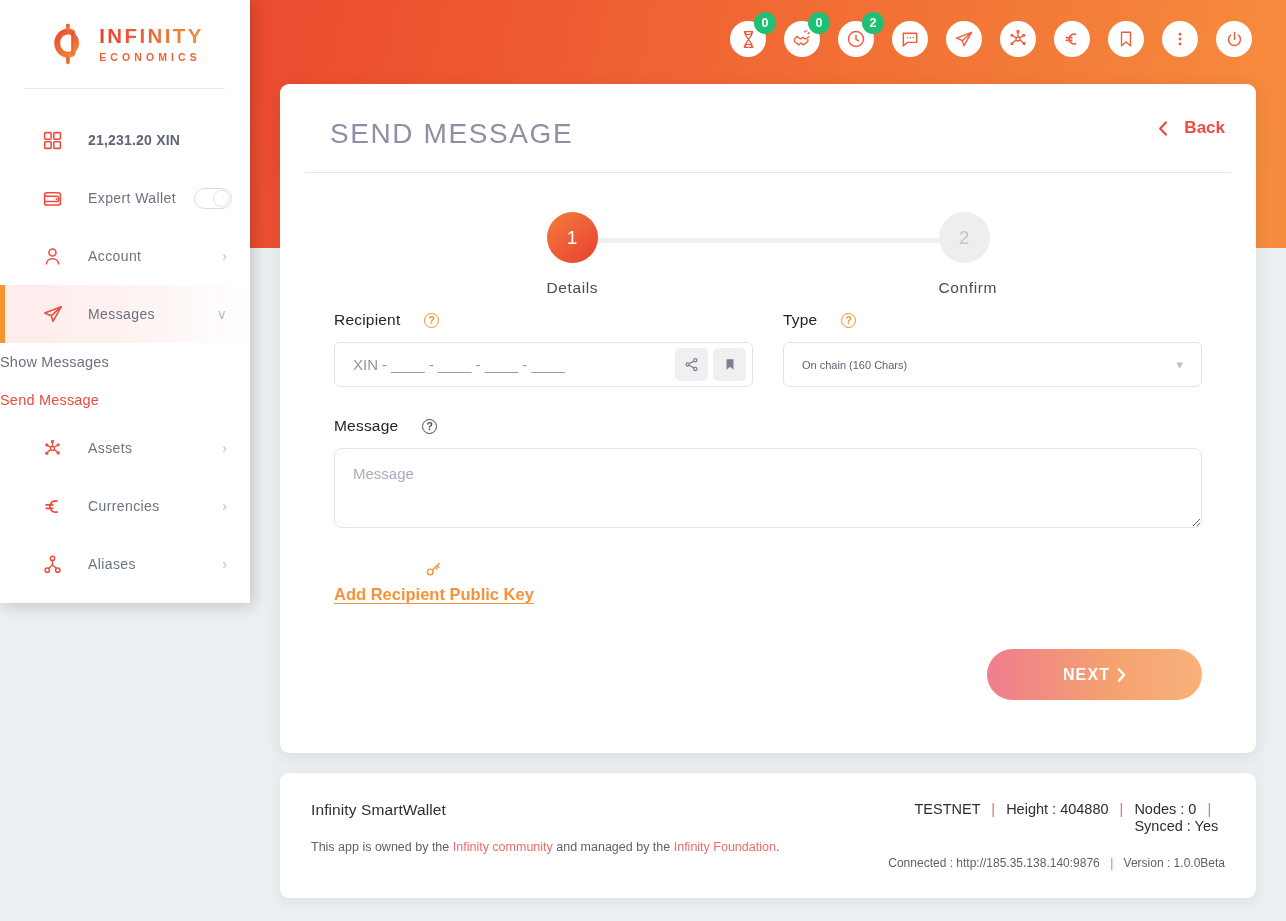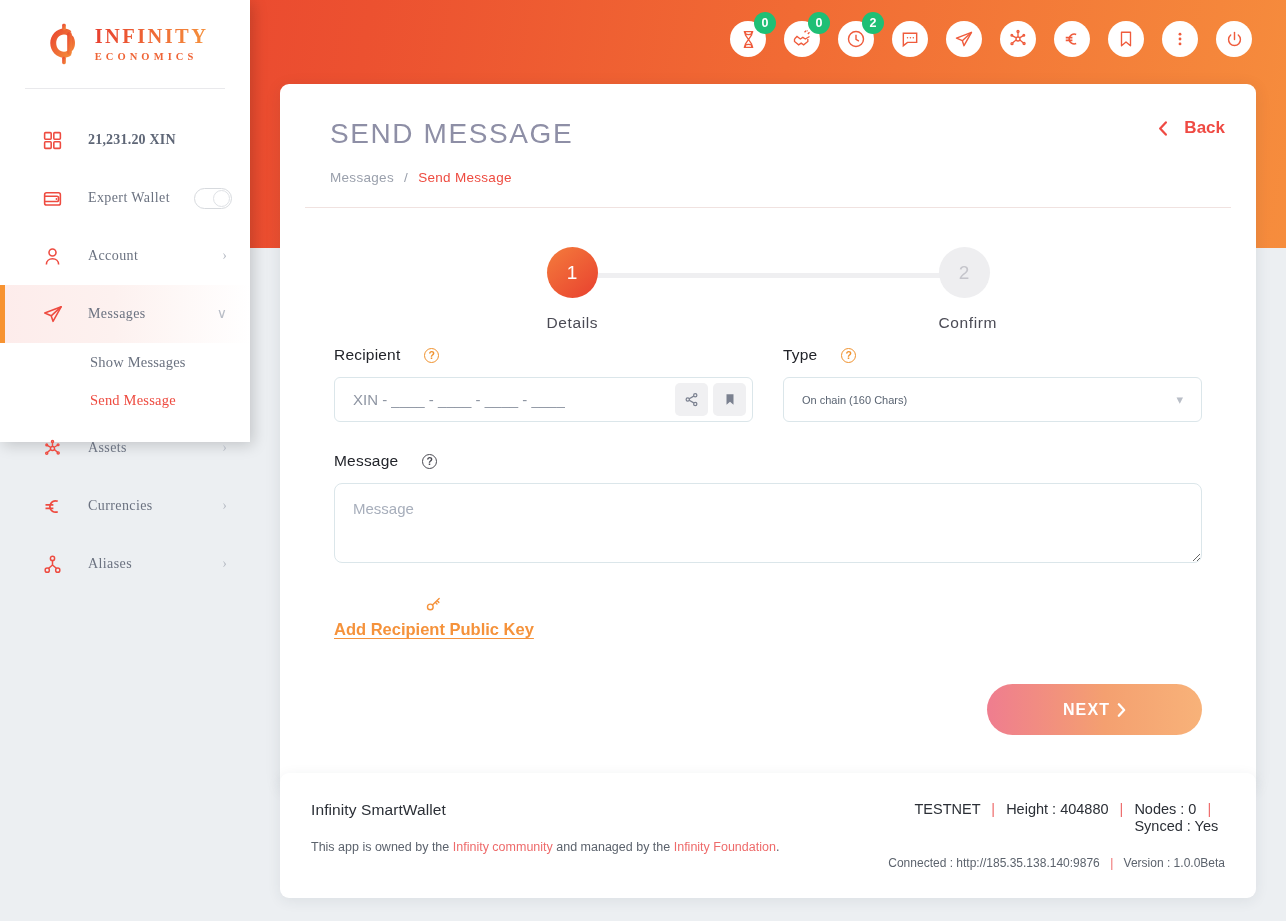--- a/index.html
+++ b/index.html
@@ -12,25 +12,24 @@
   #app { position: relative; width: 1286px; height: 921px; }
 
   
   .banner {
     position: absolute; left: 0; top: 0; width: 1286px; height: 248px;
     background: linear-gradient(100deg, #e8402f 0%, #ec5130 28%, #f16b34 60%, #f68d3d 100%);
   }
 
   
   .sidebar {
-    position: absolute; left: 0; top: 0; width: 250px; height: 442px;
+    position: absolute; left: 0; top: 0; width: 250px; height: 603px;
     background: #ffffff;
     box-shadow: 3px 3px 14px rgba(0,0,0,.18);
     z-index: 30;
-    font-family: Liberation Serif, serif;
   }
   .logo-wrap { height: 88px; display: flex; align-items: center; justify-content: center; }
   .logo { display: flex; align-items: center; gap: 9px; }
   .logo-mark { width: 44px; height: 44px; display: block; }
   .logo-text { display: flex; flex-direction: column; line-height: 1; }
   .logo-title {
     font-size: 20.5px; font-weight: 700; letter-spacing: 2.4px;
     background: linear-gradient(90deg,#e8402f,#f5913c);
     -webkit-background-clip: text; background-clip: text; color: transparent;
   }
@@ -59,21 +58,21 @@
 
   .toggle {
     position: absolute; right: 18px; width: 38px; height: 21px; border-radius: 11px;
     border: 1px solid #d7dade; background: #fff;
   }
   .toggle .knob {
     position: absolute; right: 1px; top: 1px; width: 17px; height: 17px; border-radius: 50%;
     background: #fff; border: 1px solid #dfe2e6;
   }
 
-  .sub-row { height: 38px; display: flex; align-items: center; padding-left: 90px; cursor: pointer; }
+  .sub-row { height: 38px; display: flex; align-items: center; cursor: pointer; }
   .sub-row span { font-size: 14.5px; color: #6b7280; letter-spacing: .2px; }
   .sub-row.current span { color: #ee4b40; }
 
   
   .toolbar {
     position: absolute; right: 34px; top: 21px; display: flex; align-items: center; gap: 18px; z-index: 25;
   }
   .tb-btn {
     position: relative; width: 36px; height: 36px; border-radius: 50%;
     background: #fff; display: flex; align-items: center; justify-content: center; cursor: pointer;
@@ -406,25 +405,20 @@
 
   <div class="card">
 
     <div class="card-head">
       <div class="page-title">SEND MESSAGE</div>
       <div class="back-link">
         <svg width="10" height="15" viewBox="0 0 10 16" fill="none" stroke="#ef4a43" stroke-width="2.4" stroke-linecap="round" stroke-linejoin="round">
             <path d="M8 1.5L2 8l6 6.5"></path>
           </svg>
         <span>Back</span>
-      </div>
-      <div class="crumb">
-        <span>Messages</span>
-        <span class="sep">/</span>
-        <span class="cur">Send Message</span>
       </div>
     </div>
     <div class="hr"></div>
 
     <div class="stepper">
       <div class="step-line"></div>
       <div class="step s1 done">
         <div class="bubble">1</div>
         <div class="slabel">Details</div>
       </div>

